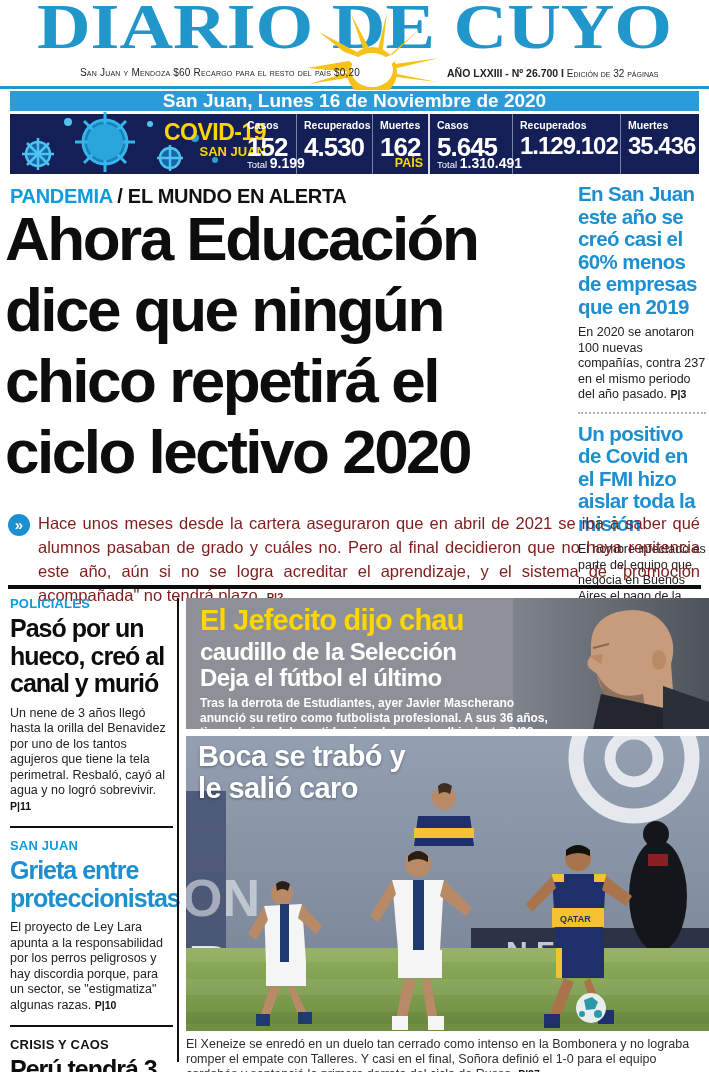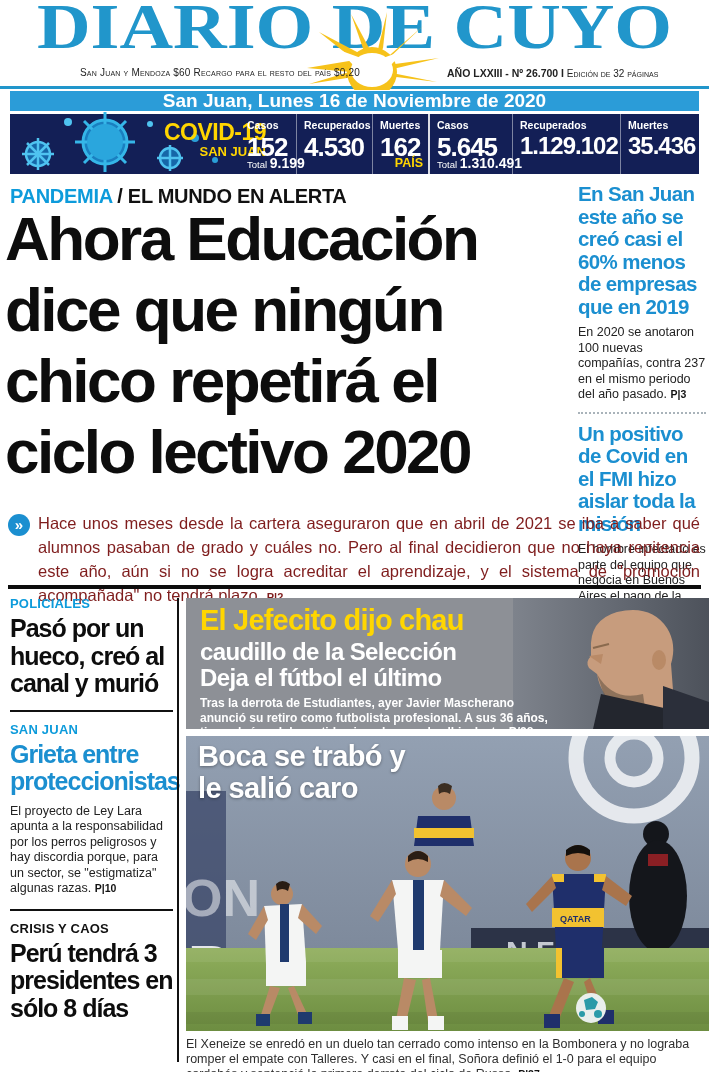--- a/index.html
+++ b/index.html
@@ -226,20 +226,24 @@
       <span>Hace unos meses desde la cartera aseguraron que en abril de 2021 se iba a saber qué alumnos pasaban de grado y cuáles no. Pero al final decidieron que no haya repitencia este año, aún si no se logra acreditar el aprendizaje, y el sistema de "promoción acompañada" no tendrá plazo.</span>
       <b>P|2</b>
     </p>
   </div>
   <div class="big-rule"></div>
 
   <div class="left-col">
     <div>
       <div class="sec-kicker blue">POLICIALES</div>
       <div class="sec-headline black">Pasó por un hueco, creó al canal y murió</div>
+      <div class="sec-body">
+        <span>Un nene de 3 años llegó hasta la orilla del Benavidez por uno de los tantos agujeros que tiene la tela perimetral. Resbaló, cayó al agua y no logró sobrevivir.</span>
+        <b>P|11</b>
+      </div>
     </div>
     <div class="sec-rule"></div>
     <div>
       <div class="sec-kicker blue">SAN JUAN</div>
       <div class="sec-headline blue">Grieta entre proteccionistas</div>
       <div class="sec-body">
         <span>El proyecto de Ley Lara apunta a la responsabilidad por los perros peligrosos y hay discordia porque, para un sector, se "estigmatiza" algunas razas.</span>
         <b>P|10</b>
       </div>
     </div>

